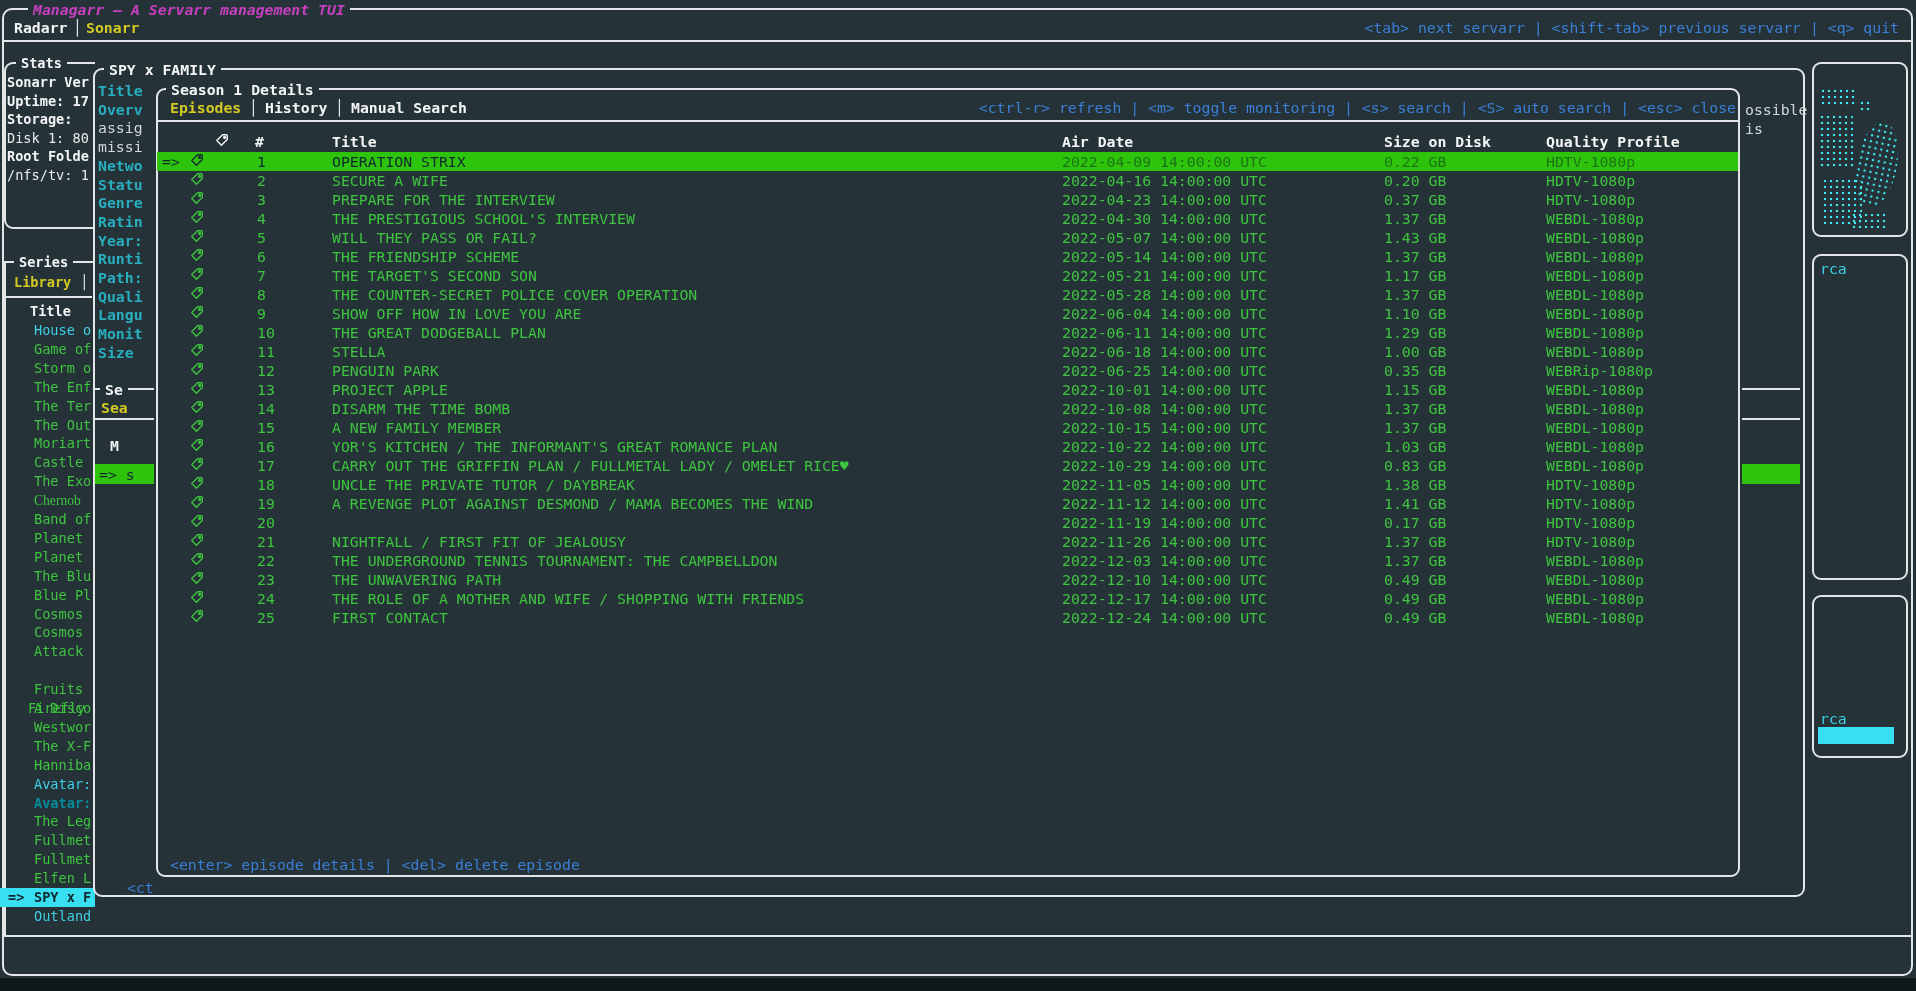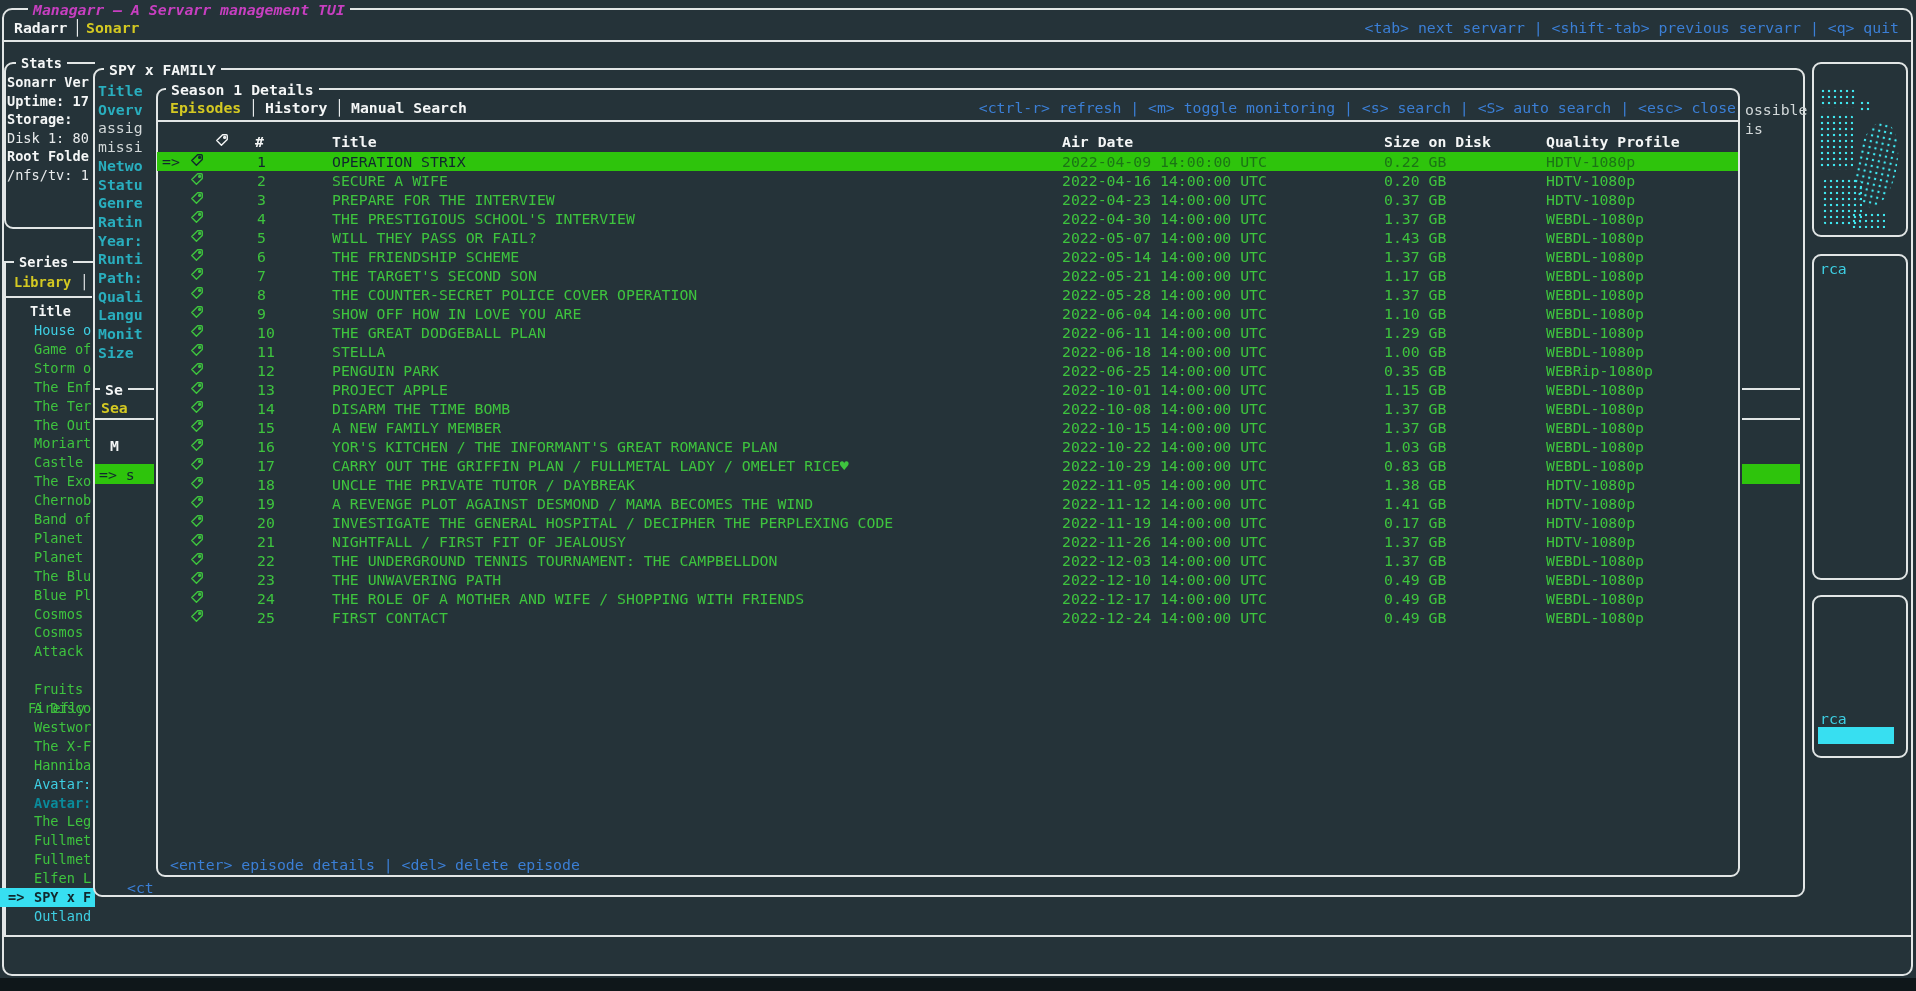--- a/index.html
+++ b/index.html
@@ -101,21 +101,21 @@
         </div>
         <div class="srow" style="top: 434.4px;">
           <span class="t stxt green" style="left: 34px; top: 1px;">Moriart</span>
         </div>
         <div class="srow" style="top: 453.3px;">
           <span class="t stxt green" style="left: 34px; top: 1px;">Castle</span>
         </div>
         <div class="srow" style="top: 472.2px;">
           <span class="t stxt green" style="left: 34px; top: 1px;">The Exo</span>
         </div>
-        <div class="srow" style="top: 491.1px;">
+        <div class="srow" style="top: 491.1px; font-family: Liberation Serif, serif;">
           <span class="t stxt green" style="left: 34px; top: 1px;">Chernob</span>
         </div>
         <div class="srow" style="top: 510px;">
           <span class="t stxt green" style="left: 34px; top: 1px;">Band of</span>
         </div>
         <div class="srow" style="top: 528.9px;">
           <span class="t stxt green" style="left: 34px; top: 1px;">Planet</span>
         </div>
         <div class="srow" style="top: 547.8px;">
           <span class="t stxt green" style="left: 34px; top: 1px;">Planet</span>
@@ -463,21 +463,20 @@
         <span class="c date">2022-11-12 14:00:00 UTC</span>
         <span class="c size">1.41 GB</span>
         <span class="c qual">HDTV-1080p</span>
       </div>
       <div class="ep-row" style="top: 513px;">
         <span class="c icon tagicon"><svg width="14" height="14" viewBox="0 0 24 24" fill="none" stroke="currentColor" stroke-width="2.4" stroke-linejoin="round">
     <path d="M3 13 L13 3 H19.5 A1.5 1.5 0 0 1 21 4.5 V11 L11 21 Z"></path>
     <circle cx="16.5" cy="7.5" r="1.6"></circle>
   </svg></span>
         <span class="c num">20</span>
-        <span class="c title">INVESTIGATE THE GENERAL HOSPITAL / DECIPHER THE PERPLEXING CODE</span>
         <span class="c date">2022-11-19 14:00:00 UTC</span>
         <span class="c size">0.17 GB</span>
         <span class="c qual">HDTV-1080p</span>
       </div>
       <div class="ep-row" style="top: 532px;">
         <span class="c icon tagicon"><svg width="14" height="14" viewBox="0 0 24 24" fill="none" stroke="currentColor" stroke-width="2.4" stroke-linejoin="round">
     <path d="M3 13 L13 3 H19.5 A1.5 1.5 0 0 1 21 4.5 V11 L11 21 Z"></path>
     <circle cx="16.5" cy="7.5" r="1.6"></circle>
   </svg></span>
         <span class="c num">21</span>

